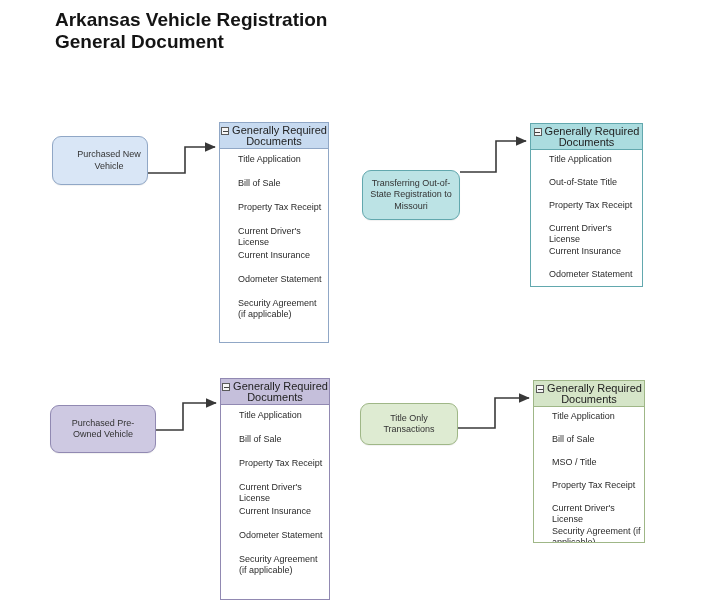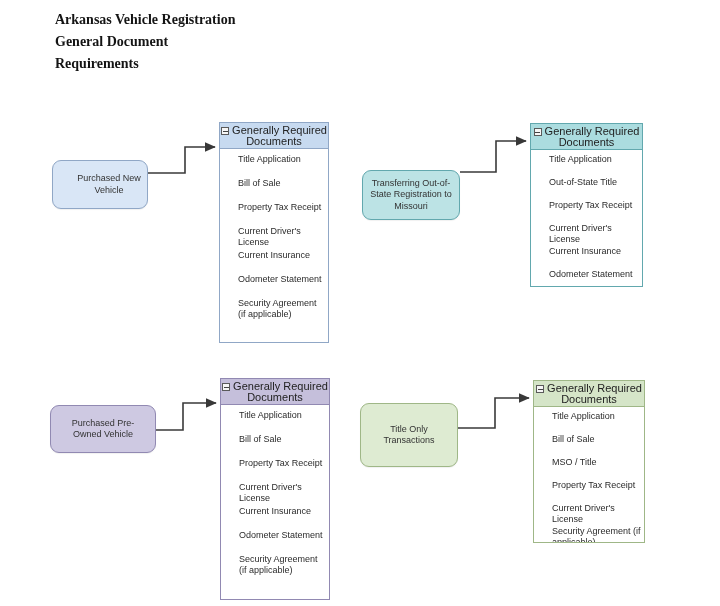--- a/index.html
+++ b/index.html
@@ -1,22 +1,22 @@
 <!DOCTYPE html>
 <html><head>
 <meta charset="utf-8">
 <style>
   * { box-sizing: border-box; margin: 0; padding: 0; }
   html, body { width: 720px; height: 606px; background: #ffffff; overflow: hidden; }
   body { position: relative; font-family: "Liberation Sans", sans-serif; color: #2e2e2e; }
 
   .page-title {
     position: absolute; left: 55px; top: 9px;
-    font-family: Liberation Serif, serif; font-weight: bold;
-    font-size: 14px; line-height: 22px; color: #141414;
+    font-family: Liberation Sans, sans-serif; font-weight: bold;
+    font-size: 19px; line-height: 22px; color: #141414;
   }
 
   svg.connectors { position: absolute; left: 0; top: 0; pointer-events: none; }
 
   .vehicle-box {
     position: absolute;
     background: var(--node-fill);
     border: 1px solid var(--border);
     border-radius: 9px;
     display: flex; align-items: center; justify-content: center;
@@ -56,36 +56,35 @@
     font-size: 9px; line-height: 11px; color: #2b2b2b; margin-left: 13px;
   }
   .rows23 .doc-item { height: 23px; padding-top: 4px; }
 </style>
 </head>
 <body>
 
 <div class="page-title">
   <div>Arkansas Vehicle Registration</div>
   <div>General Document</div>
-  <div>Requirements</div>
 </div>
 
 <svg class="connectors" width="720" height="606">
   <defs>
     <marker id="ah" markerWidth="9" markerHeight="8" refX="6.5" refY="3" orient="auto">
       <path d="M0,0 L7,3 L0,6 z" fill="#383838"></path>
     </marker>
   </defs>
   <polyline points="148,173 185,173 185,147 215,147" fill="none" stroke="#3a3a3a" stroke-width="1.6" marker-end="url(#ah)"></polyline>
   <polyline points="460,172 496,172 496,141 526,141" fill="none" stroke="#3a3a3a" stroke-width="1.6" marker-end="url(#ah)"></polyline>
   <polyline points="148,430 183,430 183,403 216,403" fill="none" stroke="#3a3a3a" stroke-width="1.6" marker-end="url(#ah)"></polyline>
   <polyline points="458,428 495,428 495,398 529,398" fill="none" stroke="#3a3a3a" stroke-width="1.6" marker-end="url(#ah)"></polyline>
 </svg>
 
-<div class="vehicle-box" style="left: 52px; top: 160px; width: 96px; height: 49px; padding-left: 24px; --node-fill: #d9e6f6; --header-fill: #c7daf0; --border: #90a7c6;">
+<div class="vehicle-box" style="left: 52px; top: 136px; width: 96px; height: 49px; padding-left: 24px; --node-fill: #d9e6f6; --header-fill: #c7daf0; --border: #90a7c6;">
   <span>Purchased New Vehicle</span>
 </div>
 <div class="doc-box" style="left: 219px; top: 122px; width: 110px; height: 221px; --node-fill: #d9e6f6; --header-fill: #c7daf0; --border: #90a7c6;">
   <div class="doc-header">
     <span class="collapse-icon"></span><span>Generally Required Documents</span>
   </div>
   <div class="doc-list">
     <div class="doc-item">Title Application</div>
     <div class="doc-item">Bill of Sale</div>
     <div class="doc-item">Property Tax Receipt</div>
@@ -124,21 +123,21 @@
     <div class="doc-item">Title Application</div>
     <div class="doc-item">Bill of Sale</div>
     <div class="doc-item">Property Tax Receipt</div>
     <div class="doc-item">Current Driver's License</div>
     <div class="doc-item">Current Insurance</div>
     <div class="doc-item">Odometer Statement</div>
     <div class="doc-item">Security Agreement (if applicable)</div>
   </div>
 </div>
 
-<div class="vehicle-box" style="left: 360px; top: 403px; width: 98px; height: 64px; --node-fill: #deebd2; --header-fill: #d5e5c8; --border: #9fb787;">
+<div class="vehicle-box" style="left: 360px; top: 403px; width: 98px; height: 42px; --node-fill: #deebd2; --header-fill: #d5e5c8; --border: #9fb787;">
   <span>Title Only Transactions</span>
 </div>
 <div class="doc-box rows23" style="left: 533px; top: 380px; width: 112px; height: 163px; --node-fill: #deebd2; --header-fill: #d5e5c8; --border: #9fb787;">
   <div class="doc-header">
     <span class="collapse-icon"></span><span>Generally Required Documents</span>
   </div>
   <div class="doc-list">
     <div class="doc-item">Title Application</div>
     <div class="doc-item">Bill of Sale</div>
     <div class="doc-item">MSO / Title</div>

